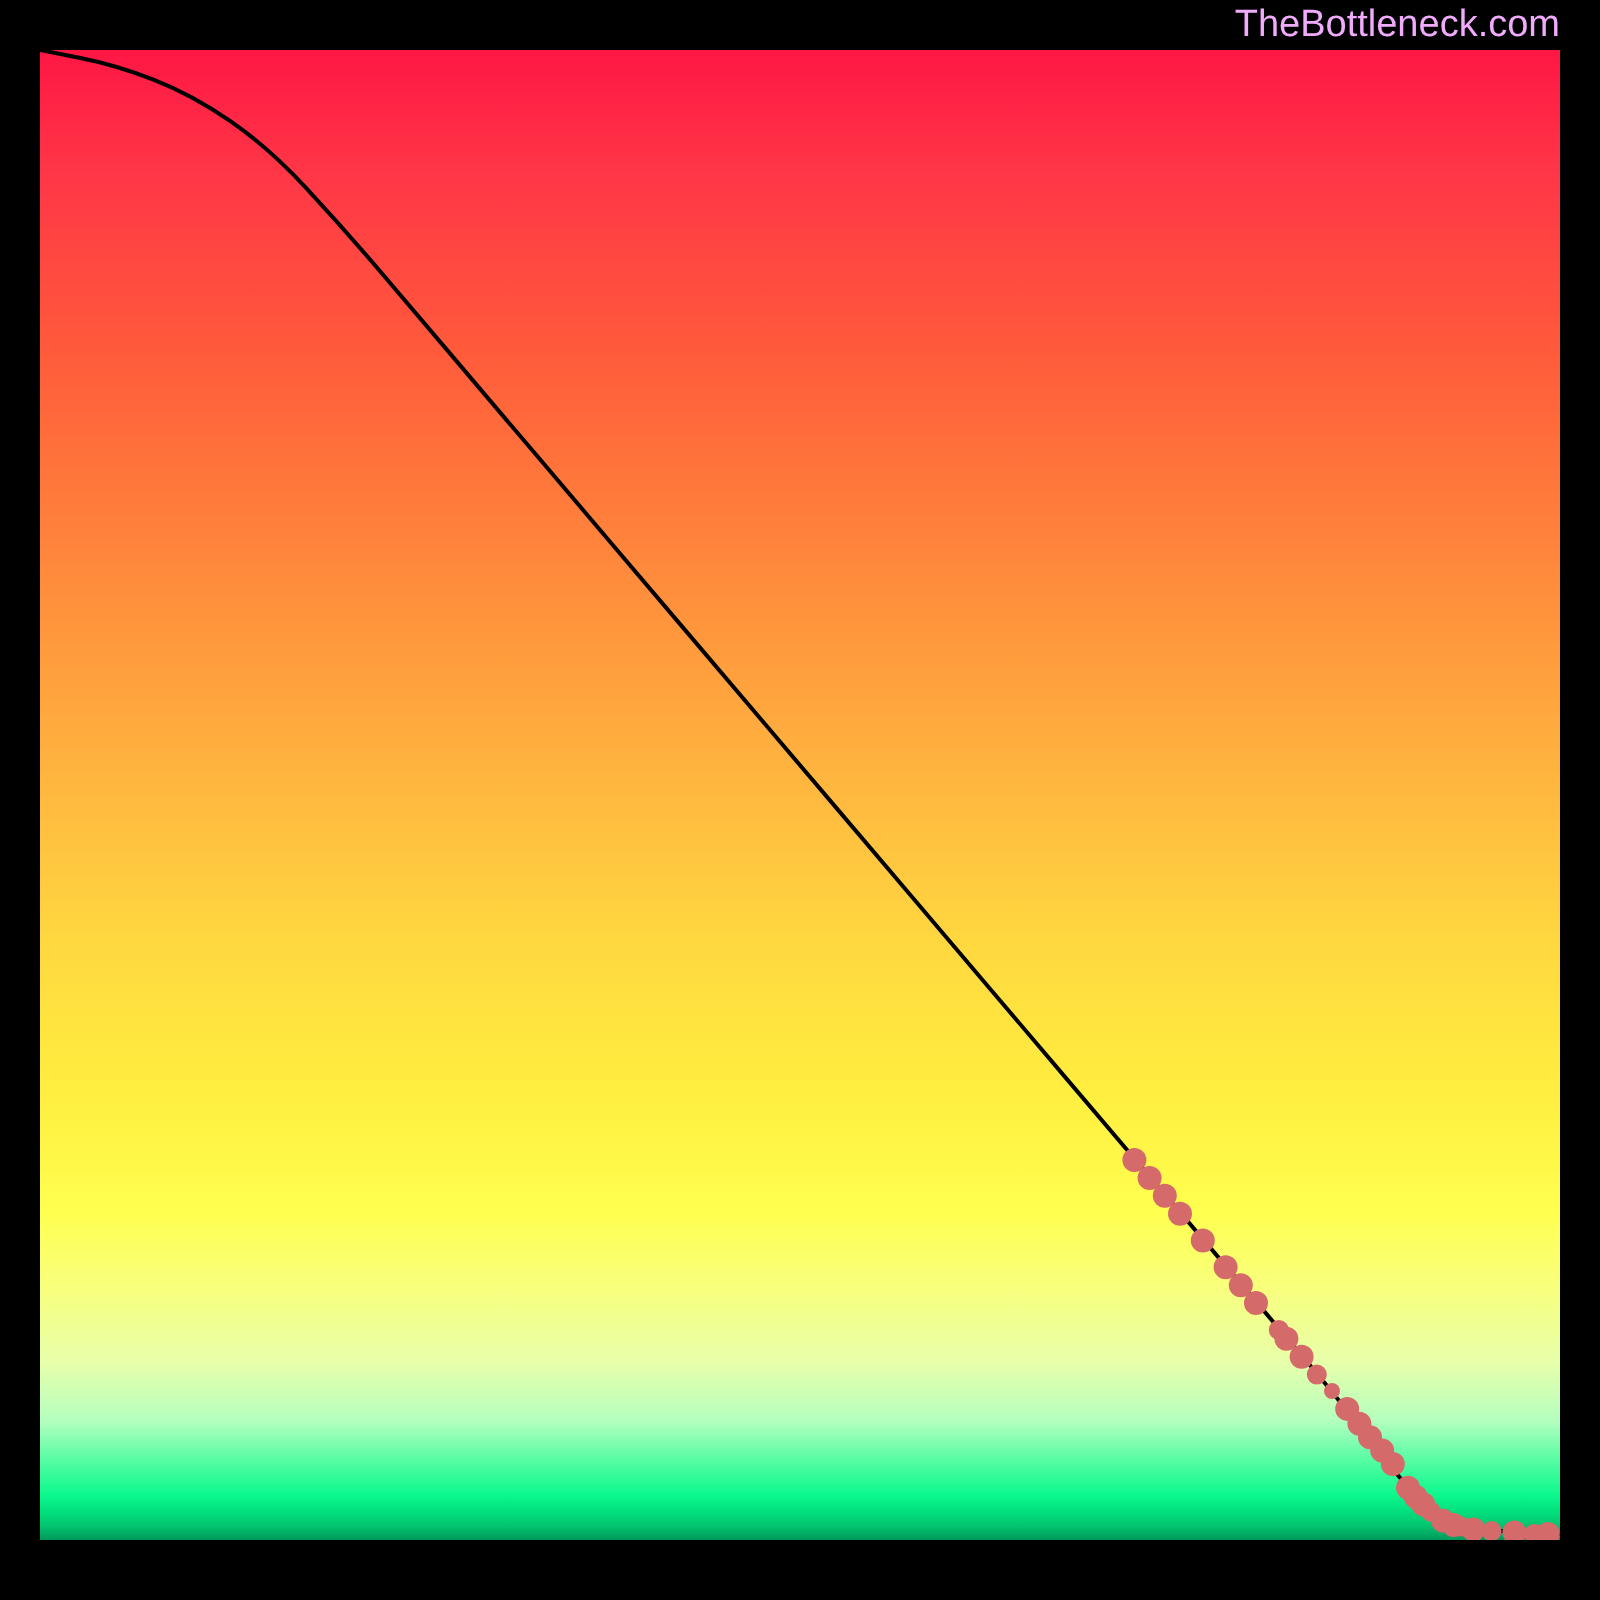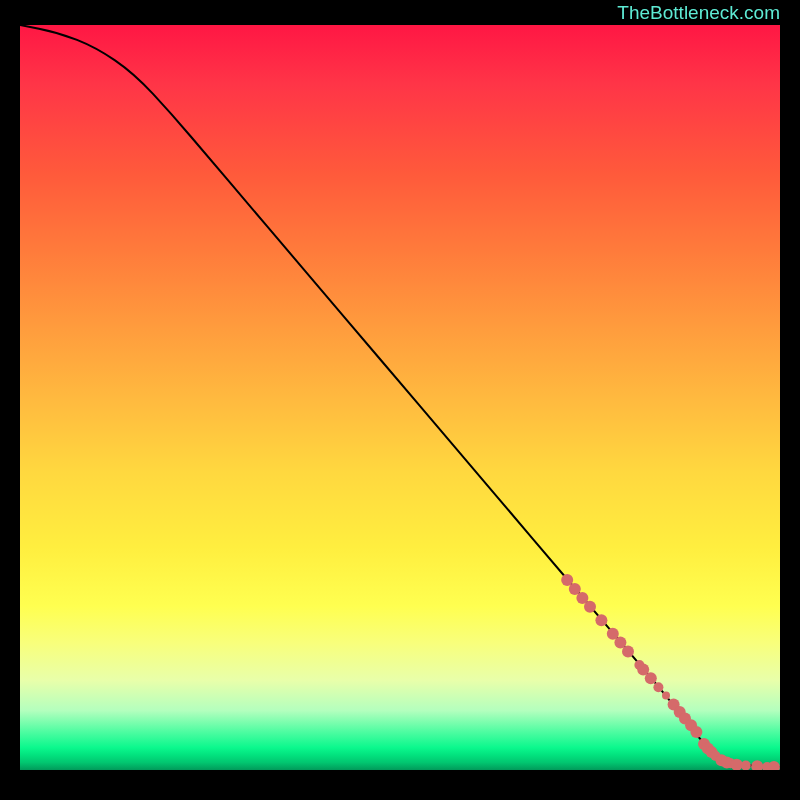--- a/index.html
+++ b/index.html
@@ -8,21 +8,21 @@
     height: 800px;
     background: #000;
     position: relative;
     font-family: Arial, Helvetica, sans-serif;
     overflow: hidden;
   }
   .watermark {
     position: absolute;
     top: 2px;
     right: 20px;
-    color: #5eead4;
+    color: #f0abfc;
     font-size: 19px;
     z-index: 10;
   }
   .plot-area {
     position: absolute;
     left: 20px;
     top: 25px;
     width: 760px;
     height: 745px;
     background: linear-gradient(

